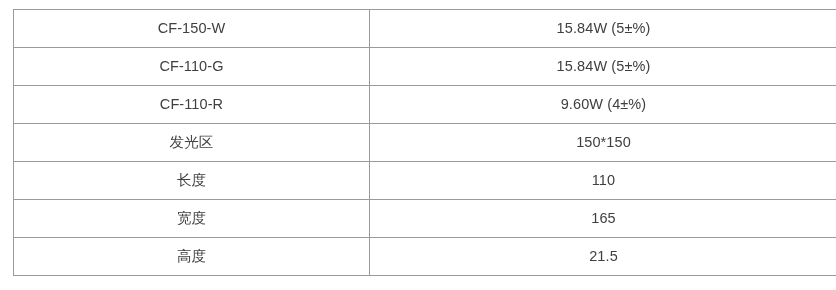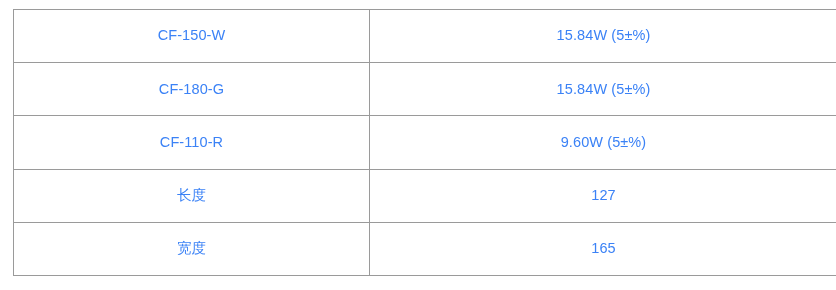--- a/index.html
+++ b/index.html
@@ -31,21 +31,21 @@
     table-layout: fixed;
     background: #ffffff;
   }
 
   table.spec-table td {
     border: 1px solid #9a9a9a;
     text-align: center;
     vertical-align: middle;
     font-size: 14.5px;
     line-height: 1.2;
-    color: #3b82f6;
+    color: #404040;
     padding: 0 6px;
     height: 33.375px;
     letter-spacing: 0.1px;
   }
 
   table.spec-table td.col-name {
     width: 343px;
   }
 
   table.spec-table td.col-value {
@@ -56,30 +56,38 @@
 <body>
 
 <div id="spec-table-wrap">
   <table class="spec-table">
     <tbody>
       <tr>
         <td class="col-name">CF-150-W</td>
         <td class="col-value">15.84W (5±%)</td>
       </tr>
       <tr>
-        <td class="col-name">CF-180-G</td>
+        <td class="col-name">CF-110-G</td>
         <td class="col-value">15.84W (5±%)</td>
       </tr>
       <tr>
         <td class="col-name">CF-110-R</td>
-        <td class="col-value">9.60W (5±%)</td>
+        <td class="col-value">9.60W (4±%)</td>
+      </tr>
+      <tr>
+        <td class="col-name">发光区</td>
+        <td class="col-value">150*150</td>
       </tr>
       <tr>
         <td class="col-name">长度</td>
-        <td class="col-value">127</td>
+        <td class="col-value">110</td>
       </tr>
       <tr>
         <td class="col-name">宽度</td>
         <td class="col-value">165</td>
+      </tr>
+      <tr>
+        <td class="col-name">高度</td>
+        <td class="col-value">21.5</td>
       </tr>
     </tbody>
   </table>
 </div>
 
 </body></html>

